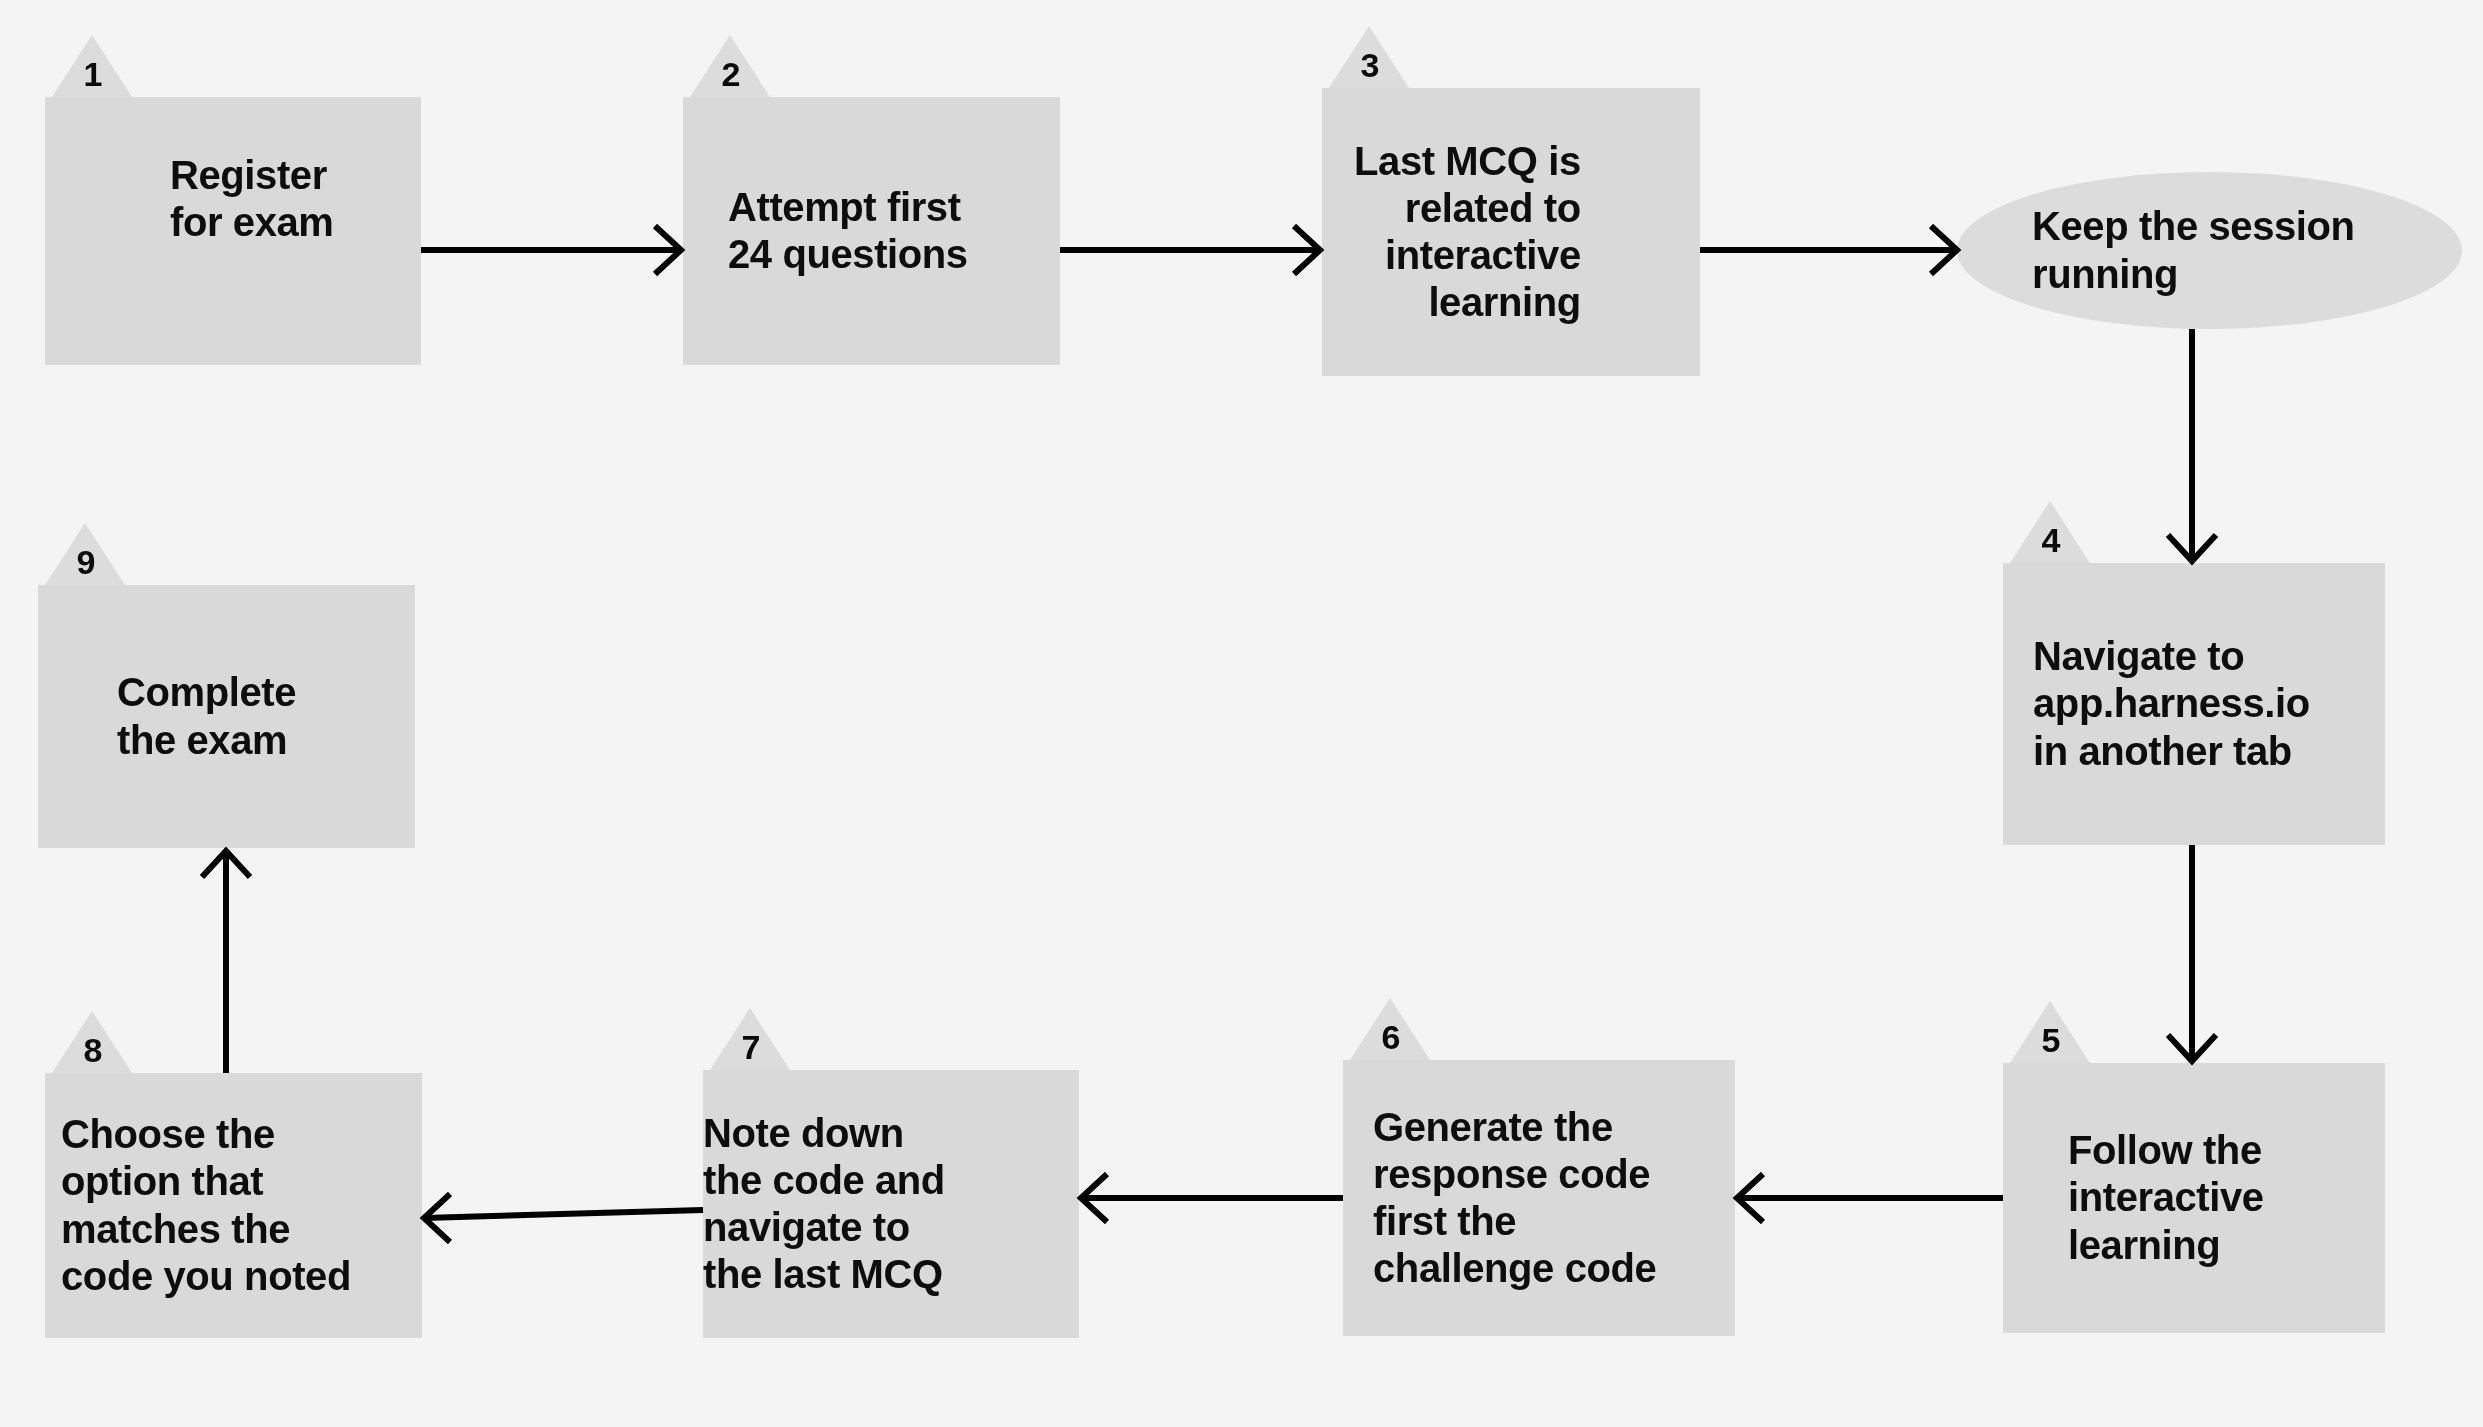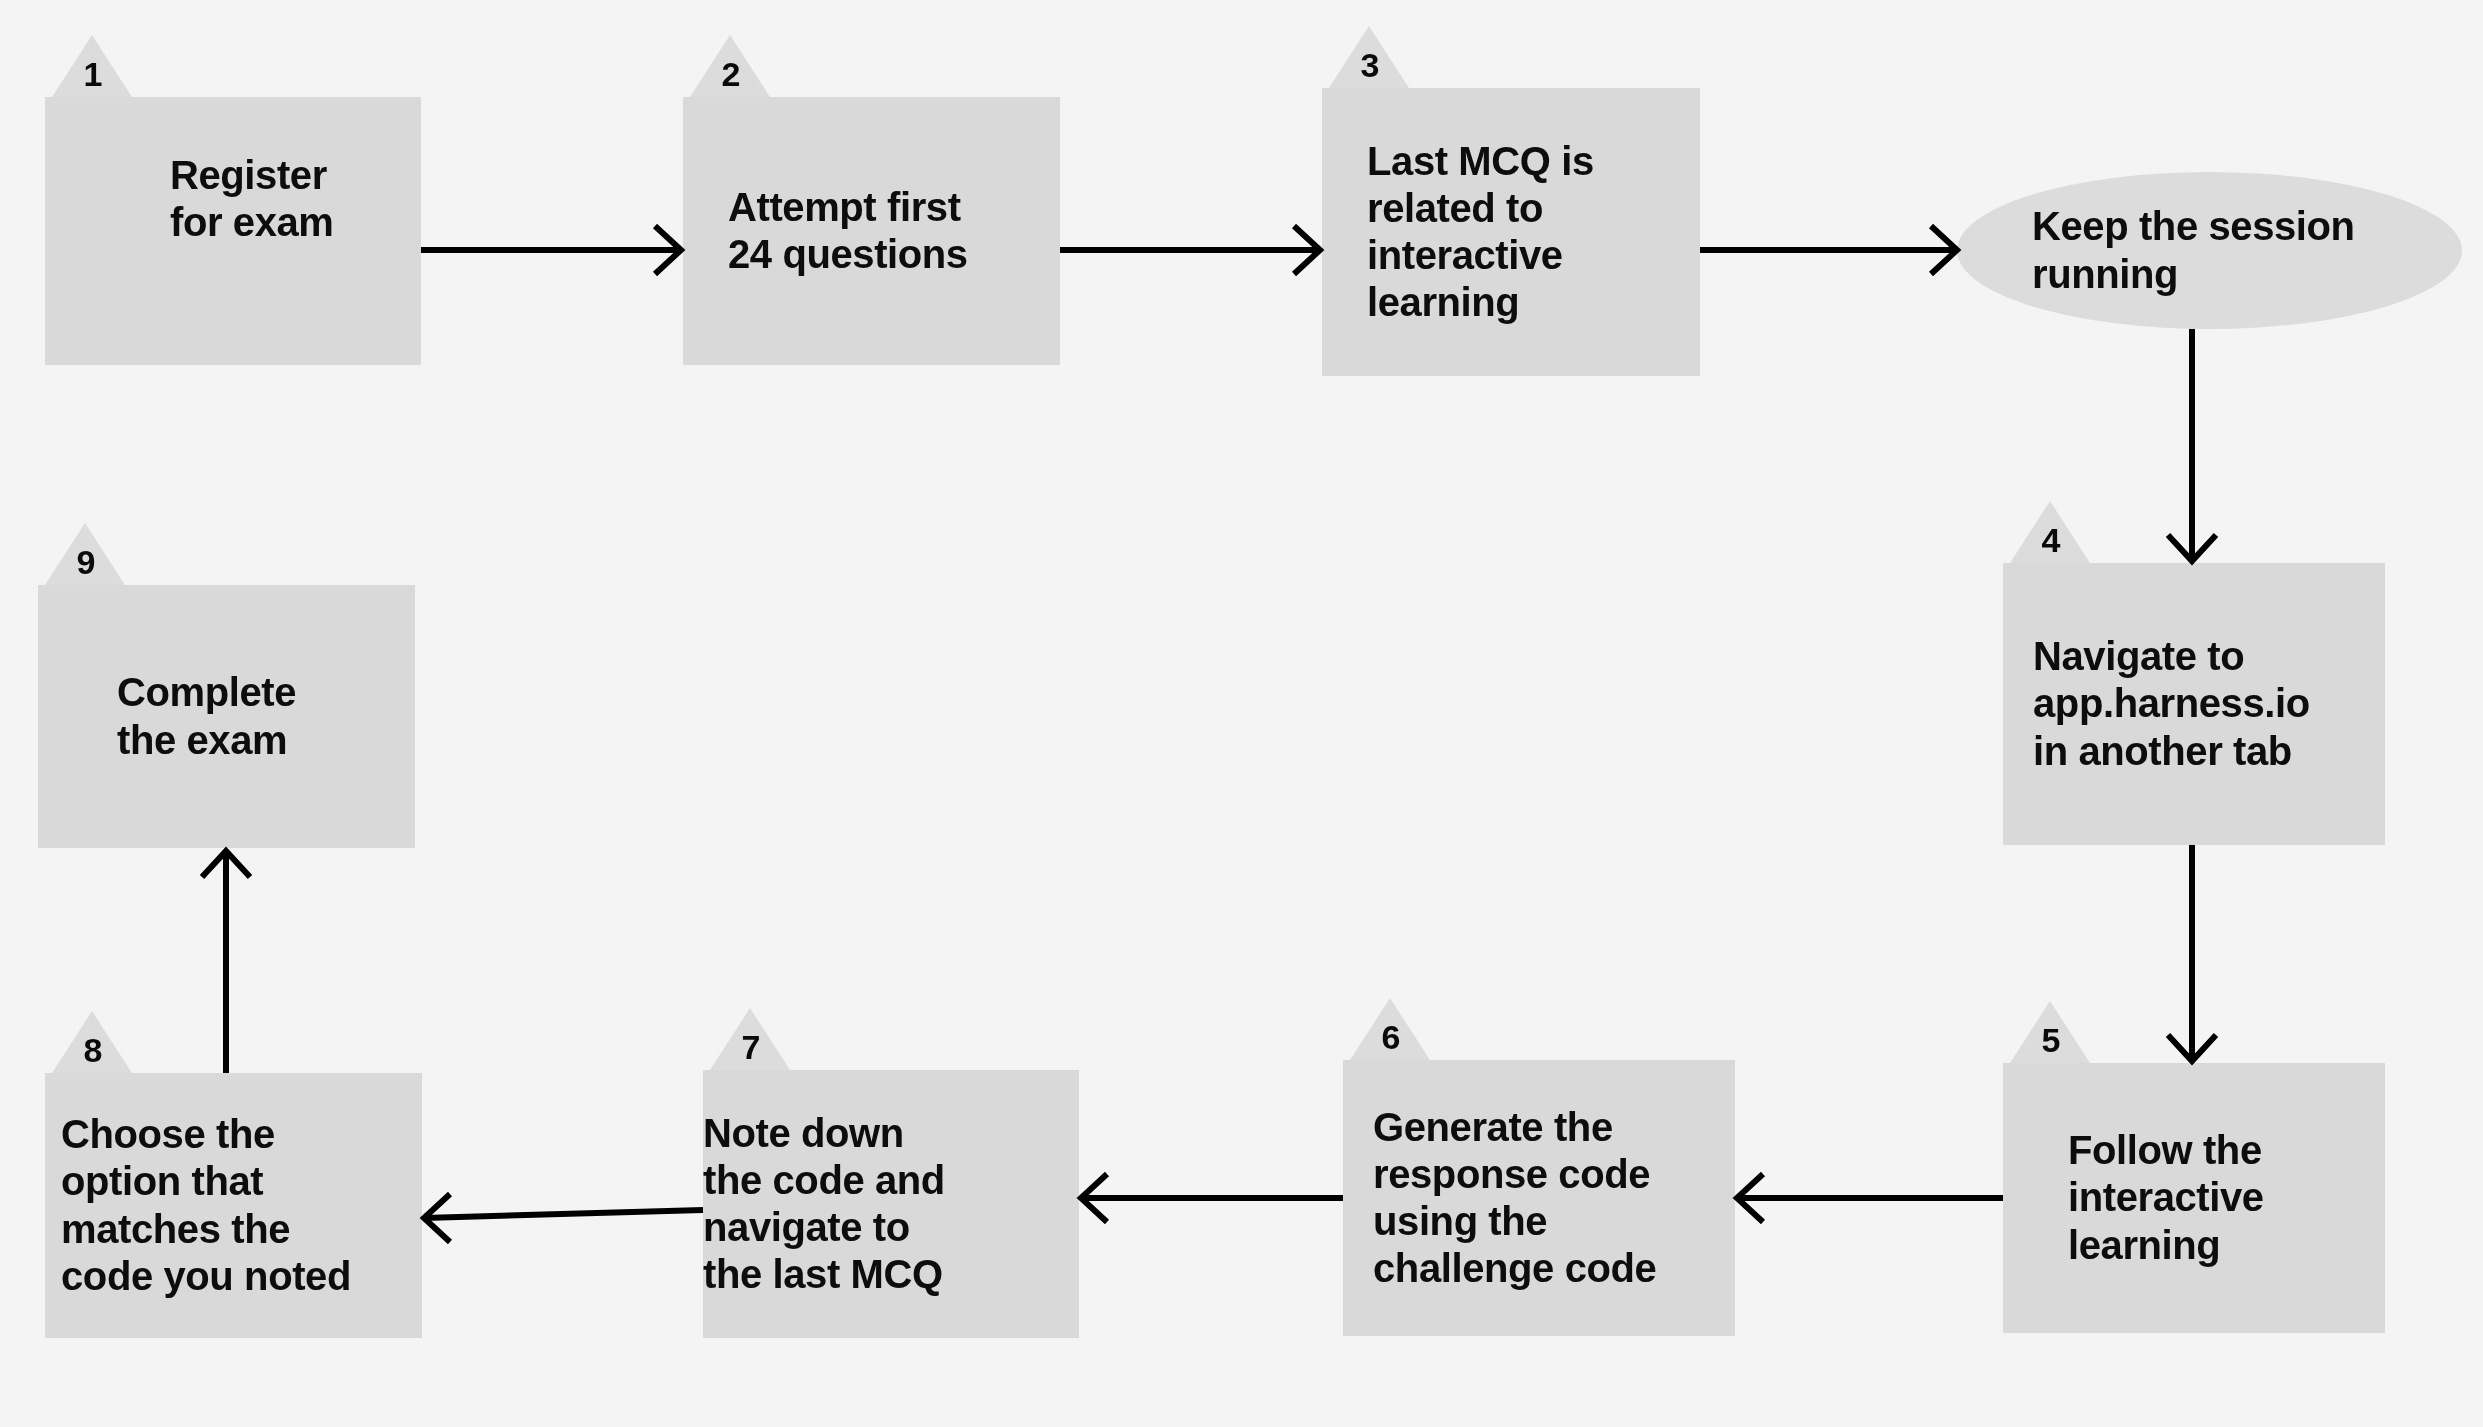--- a/index.html
+++ b/index.html
@@ -153,21 +153,21 @@
   <div id="label-layer">
       <div class="lbl-box" style="left: 45px; top: 97px; width: 376px; height: 204px;">
         <span class="txt" style="padding-left: 125px; text-align: left;">Register
 for exam</span>
       </div>
       <div class="lbl-box" style="left: 683px; top: 97px; width: 377px; height: 268px;">
         <span class="txt" style="padding-left: 45px; text-align: left;">Attempt first
 24 questions</span>
       </div>
       <div class="lbl-box" style="left: 1322px; top: 88px; width: 378px; height: 288px;">
-        <span class="txt" style="padding-left: 45px; text-align: left;">Last MCQ is
+        <span class="txt" style="padding-left: 32px; text-align: right;">Last MCQ is
 related to
 interactive
 learning</span>
       </div>
       <div class="lbl-box" style="left: 1957px; top: 172px; width: 505px; height: 157px;">
         <span class="txt" style="padding-left: 75px; text-align: left;">Keep the session
 running</span>
       </div>
       <div class="lbl-box" style="left: 2003px; top: 563px; width: 382px; height: 282px;">
         <span class="txt" style="padding-left: 30px; text-align: left;">Navigate to
@@ -175,21 +175,21 @@
 in another tab</span>
       </div>
       <div class="lbl-box" style="left: 2003px; top: 1063px; width: 382px; height: 270px; border-radius: 20px;">
         <span class="txt" style="padding-left: 65px; text-align: left;">Follow the
 interactive
 learning</span>
       </div>
       <div class="lbl-box" style="left: 1343px; top: 1060px; width: 392px; height: 276px;">
         <span class="txt" style="padding-left: 30px; text-align: left;">Generate the
 response code
-using the
+first the
 challenge code</span>
       </div>
       <div class="lbl-box" style="left: 703px; top: 1070px; width: 376px; height: 268px;">
         <span class="txt" style="text-align: left;">Note down
 the code and
 navigate to
 the last MCQ</span>
       </div>
       <div class="lbl-box" style="left: 45px; top: 1073px; width: 377px; height: 265px;">
         <span class="txt" style="padding-left: 16px; text-align: left;">Choose the

